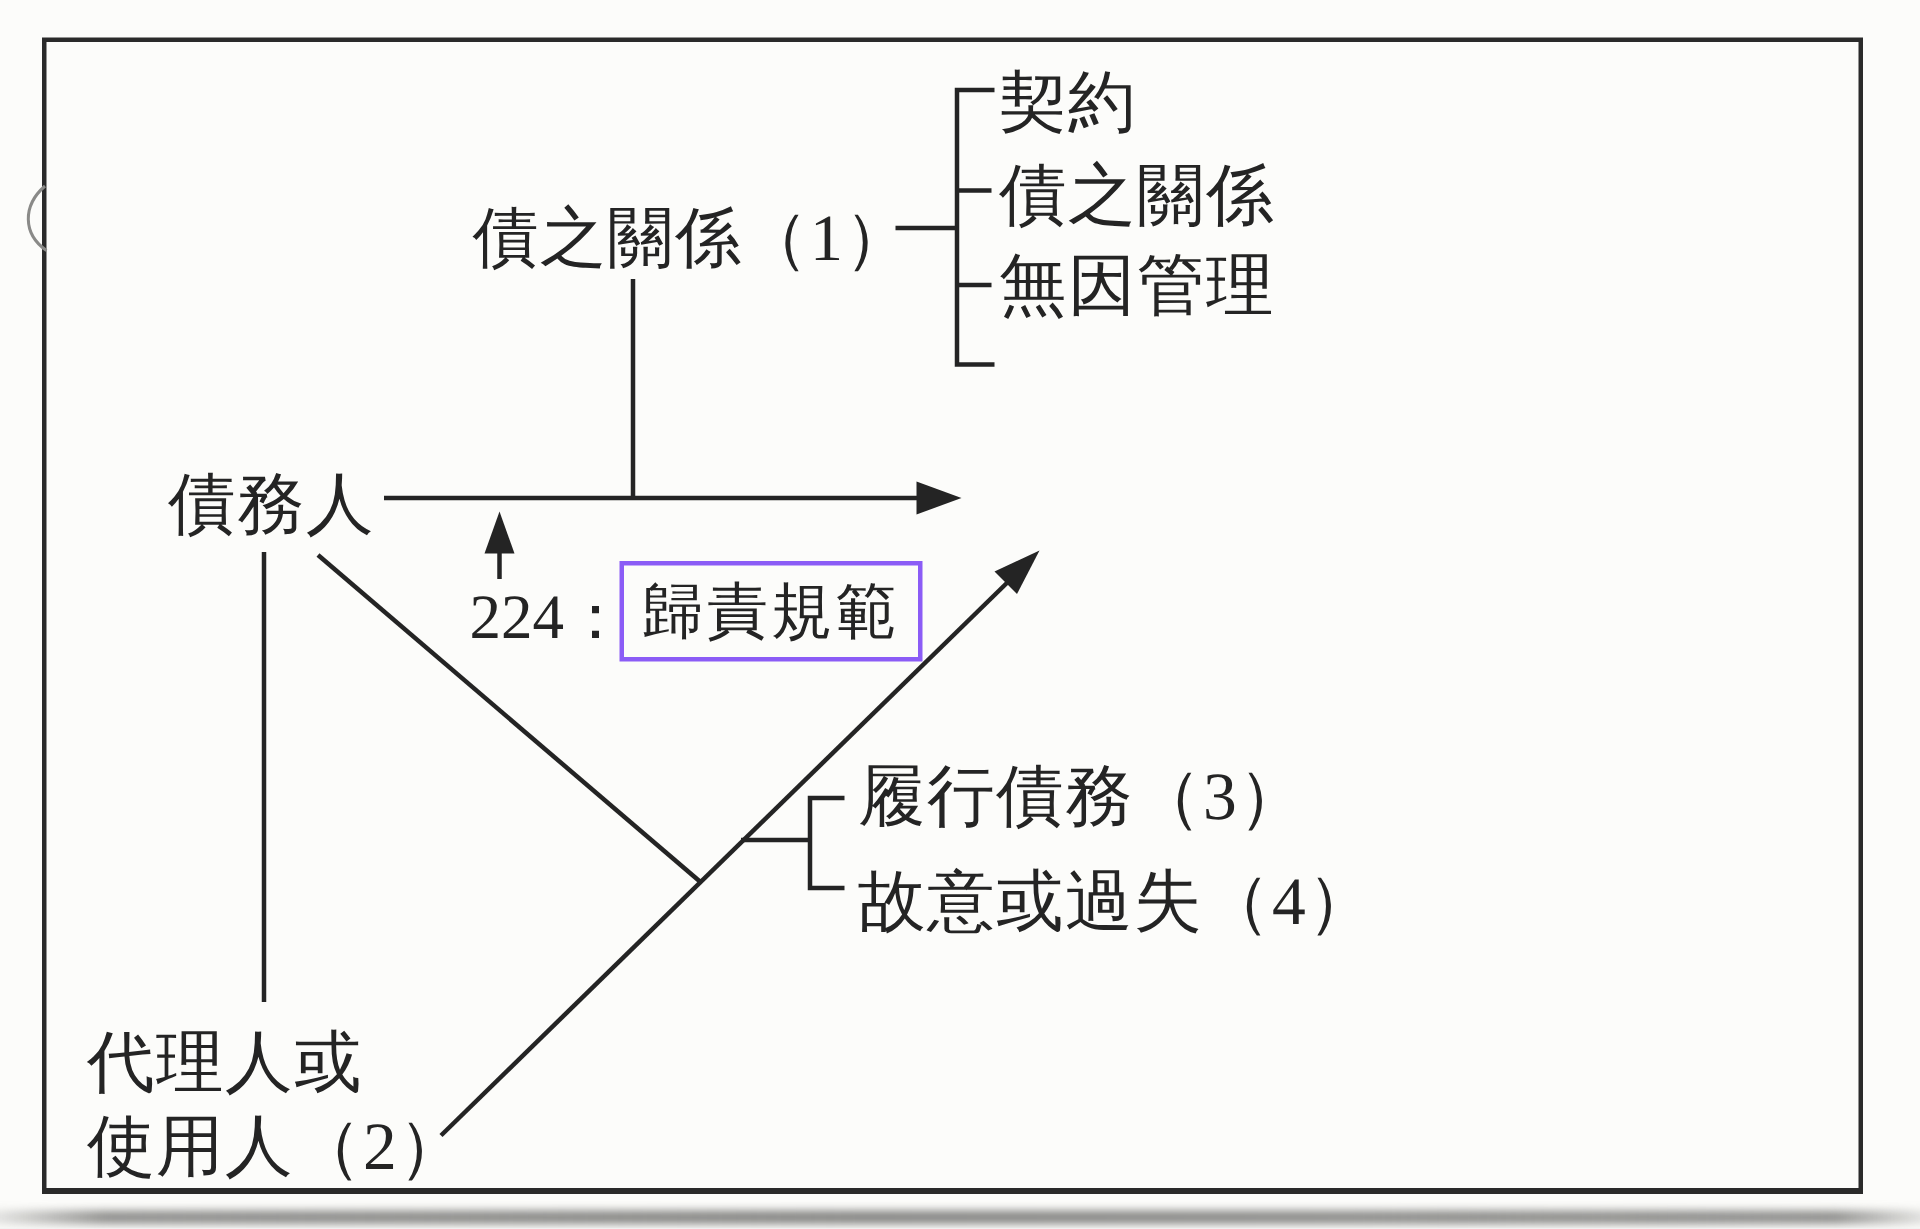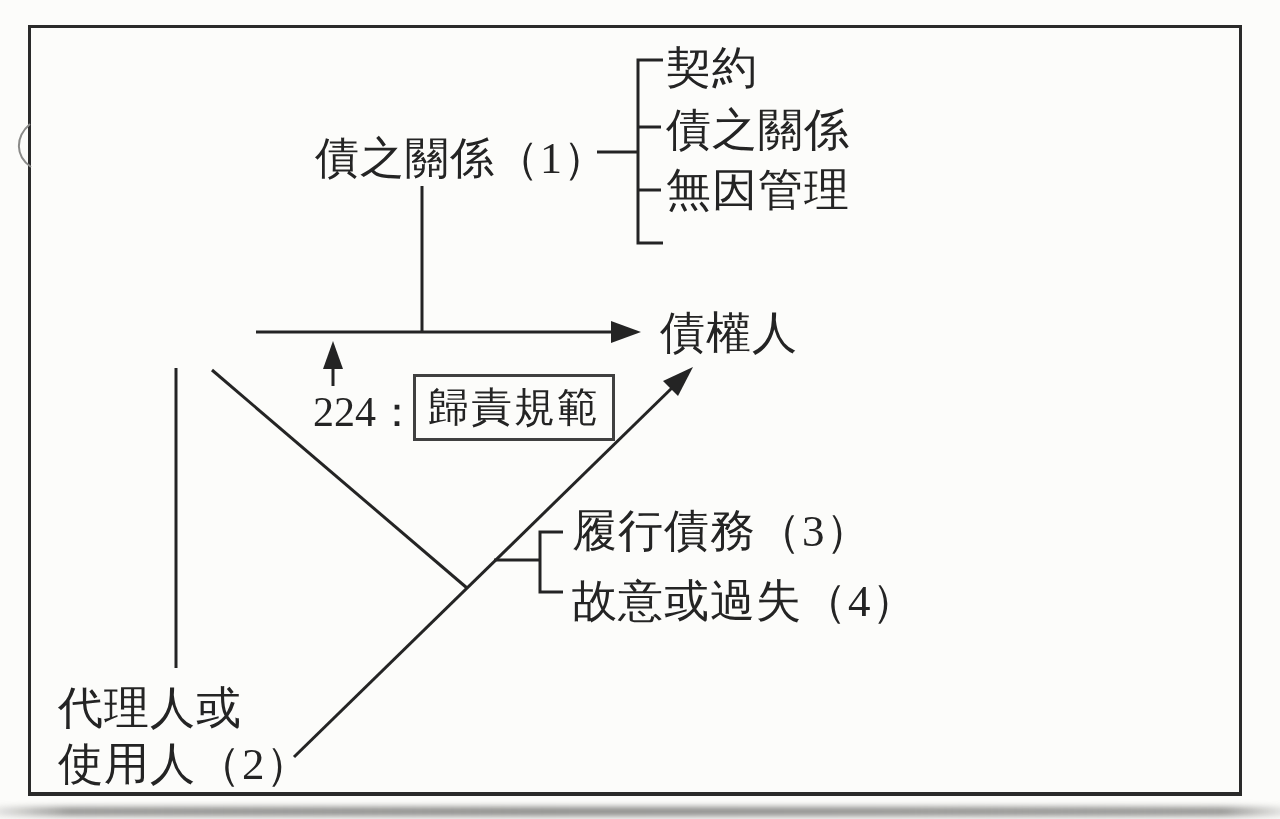--- a/index.html
+++ b/index.html
@@ -29,21 +29,21 @@
     line-height:1.05;
     letter-spacing:1px;
     white-space:nowrap;
     text-align:right;
   }
   .lbl.small{font-size:42px;}
   .statute-box{
     position:absolute;
     left:413px;top:374px;
     width:196px;height:61px;
-    border:3px solid #404040;
+    border:3px solid #8b5cf6;
     display:flex;align-items:center;justify-content:center;
     color:#242424;
     font-size:41px;
     letter-spacing:2px;
     white-space:nowrap;
   }
   .bottom-smudge{
     position:absolute;
     left:-8px;top:807px;
     width:1296px;height:9px;
@@ -92,21 +92,21 @@
 
     <path d="M 30 124 C 15 137, 15 156, 31 167" fill="none" stroke="#8a8a88" stroke-width="2"></path>
   </svg>
 
   <div class="lbl" style="left:315px;top:136px;font-size:44px;">債之關係（1）</div>
 
   <div class="lbl" style="left:666px;top:45px;">契約</div>
   <div class="lbl" style="left:666px;top:107px;">債之關係</div>
   <div class="lbl" style="left:666px;top:167px;">無因管理</div>
 
-  <div class="lbl" style="left:660px;top:310px;">債權人</div>
+  <div class="lbl" style="left:112px;top:313px;">債務人</div>
 
   <div class="lbl small" style="left:313px;top:390px;letter-spacing:0;">224：</div>
   <div class="statute-box">
     <span>歸責規範</span>
   </div>
 
   <div class="lbl" style="left:572px;top:508px;">履行債務（3）</div>
   <div class="lbl" style="left:572px;top:578px;">故意或過失（4）</div>
 
   <div class="lbl" style="left:58px;top:685px;">代理人或</div>

